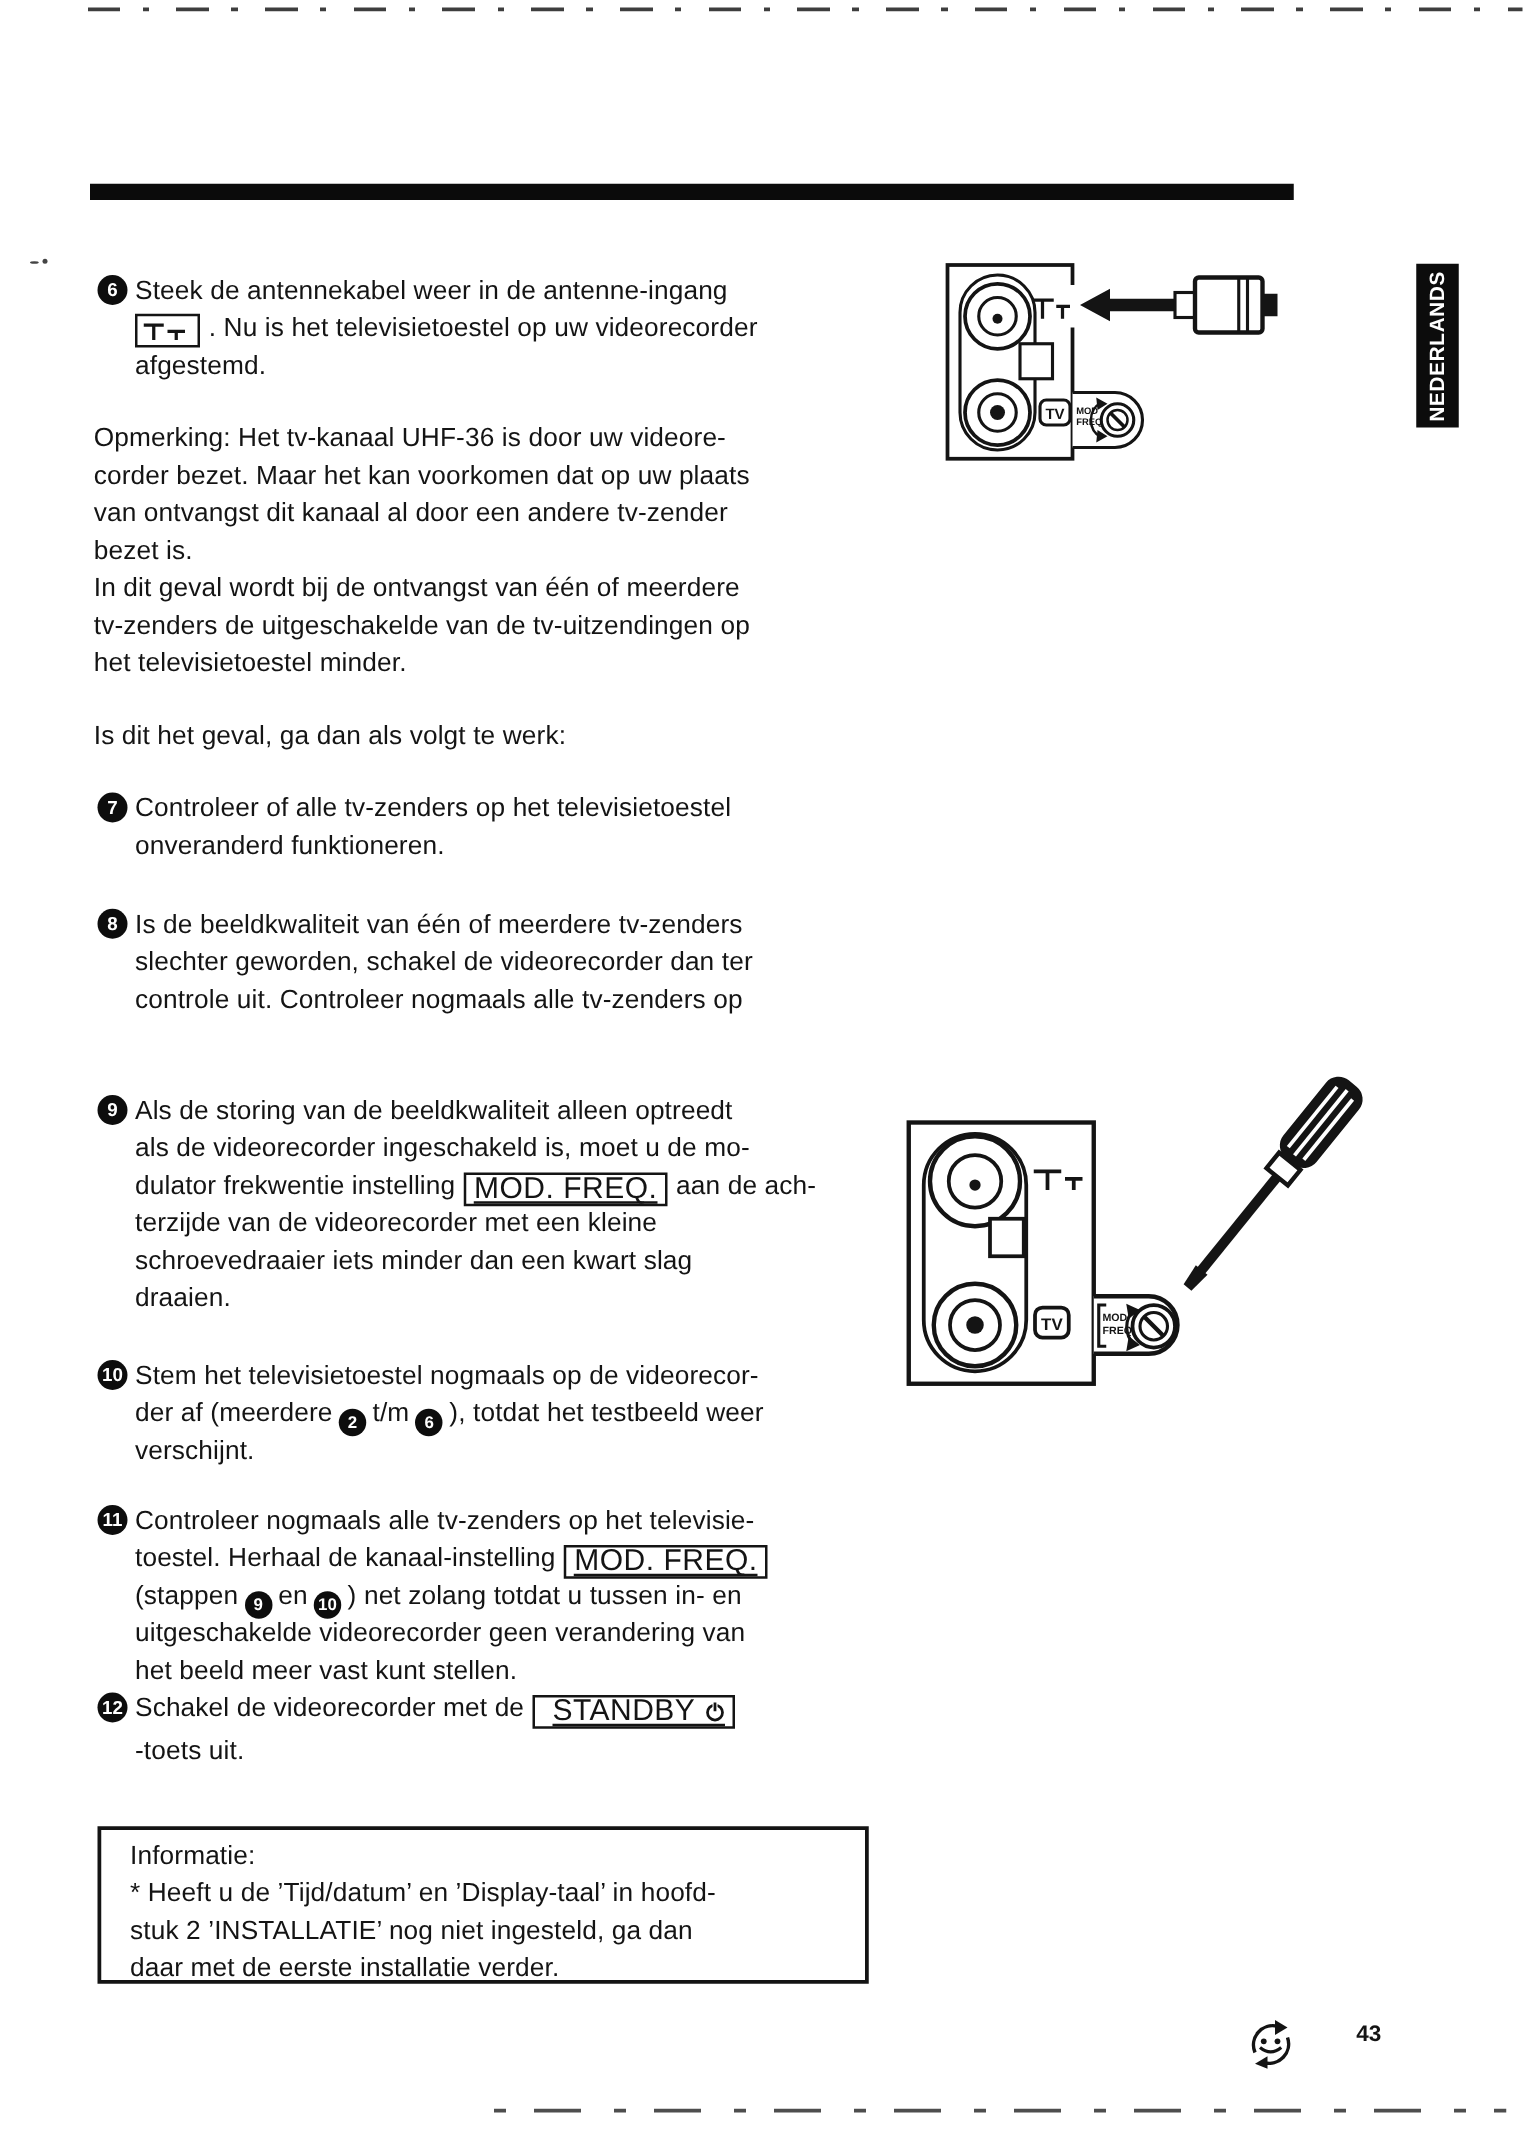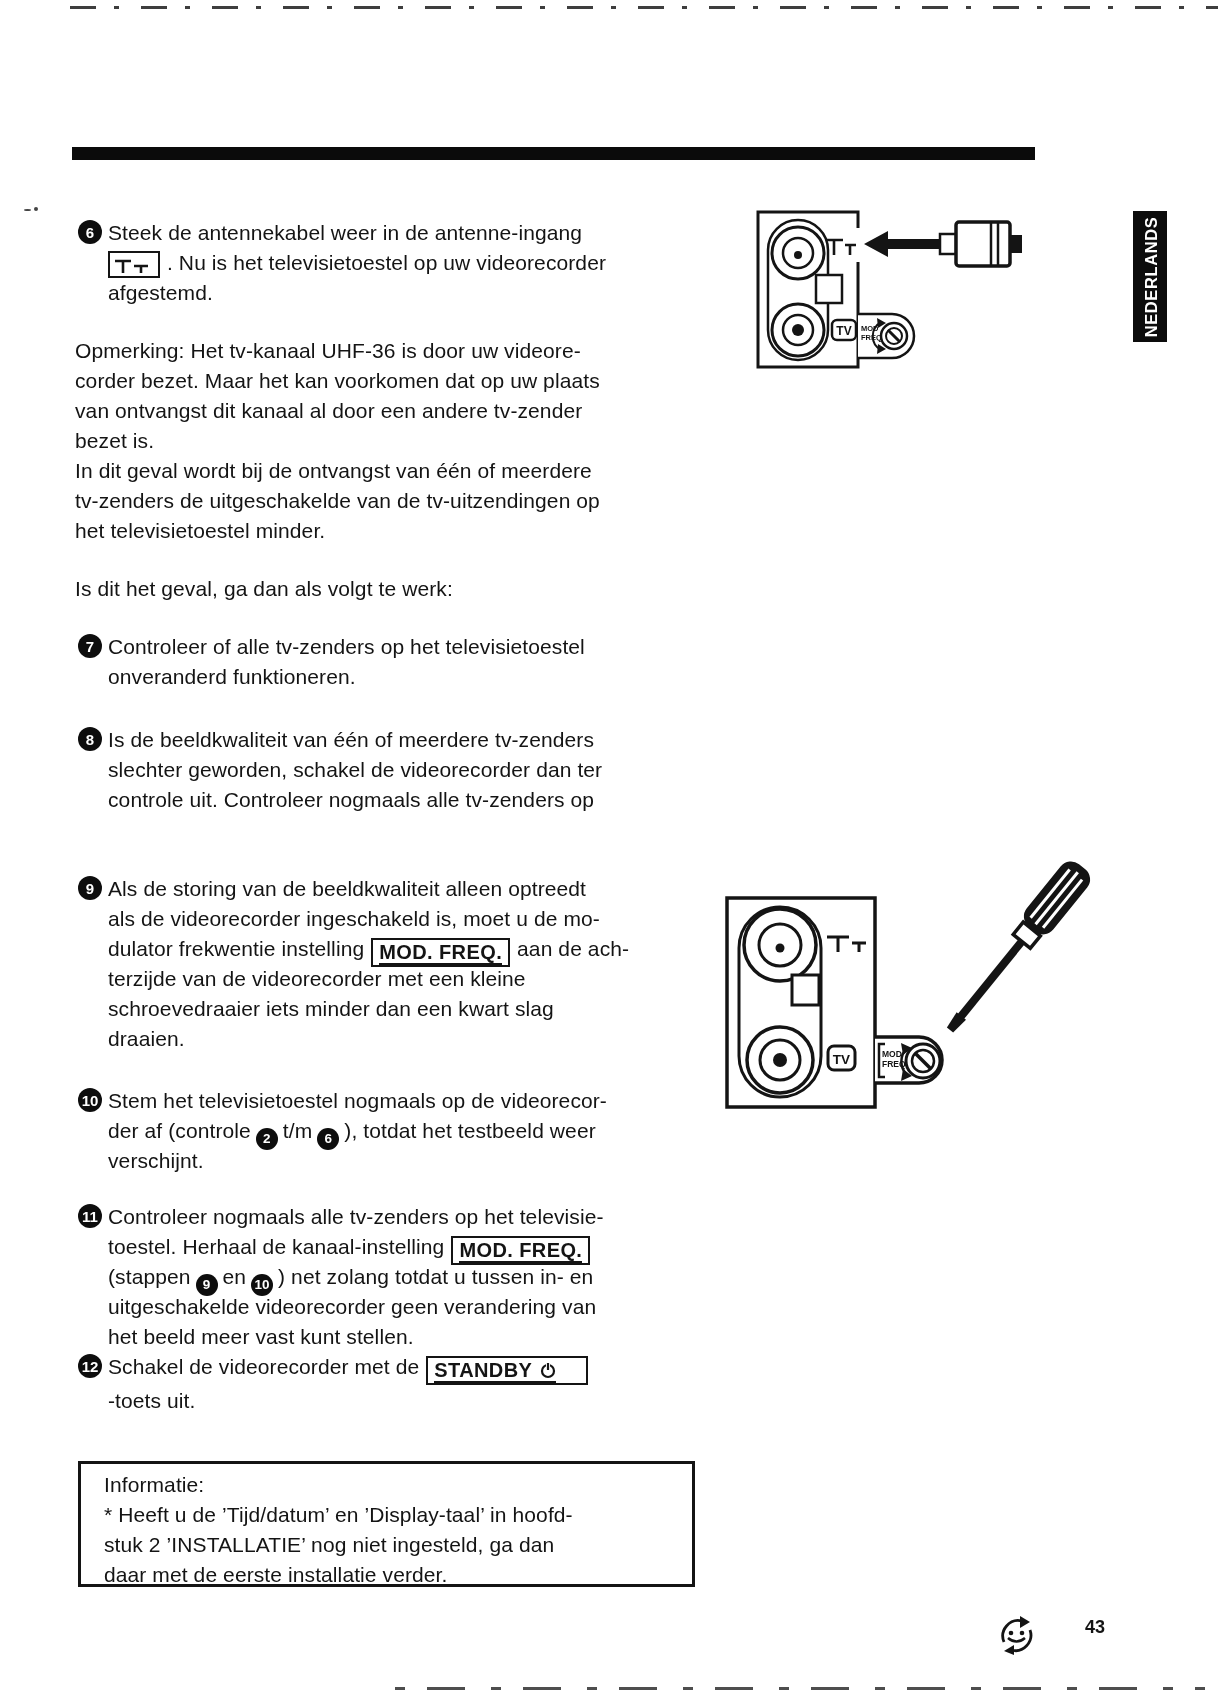--- a/index.html
+++ b/index.html
@@ -62,25 +62,25 @@
   }
 
   .keylabel {
     display:inline-block;
     border:2.5px solid #141414;
     padding:0 6px; margin:0 7px;
     line-height:23px; vertical-align:-3px;
     background:#fff;
   }
   .keylabel .kl-text {
-    font-weight:bold; font-size:20px; letter-spacing:0.4px;
+    font-weight:normal; font-size:24px; letter-spacing:0.4px;
     border-bottom:2.5px solid #141414;
     display:inline-block; line-height:21px;
   }
-  .keylabel.wide { min-width:146px; text-align:left; }
+  .keylabel.wide { min-width:146px; text-align:right; }
   .power-svg { vertical-align:-2px; margin-left:8px; }
 
   .ant-box {
     display:inline-block; width:48px; height:23px;
     border:2.5px solid #141414; vertical-align:-5px; margin-right:7px;
     background:#fff;
   }
 
   .info-box {
     left:78px; top:1461px; width:588px; height:114px;
@@ -163,21 +163,21 @@
     <div class="ln">schroevedraaier iets minder dan een kwart slag</div>
     <div class="ln">draaien.</div>
   </div>
 </div>
 
 <div class="step" style="top:1086px">
   <span class="stepnum">10</span>
   <div class="lines">
     <div class="ln">Stem het televisietoestel nogmaals op de videorecor-</div>
     <div class="ln">
-      <span>der af (controle</span><span class="refnum">2</span><span>t/m</span><span class="refnum">6</span><span>), totdat het testbeeld weer</span>
+      <span>der af (meerdere</span><span class="refnum">2</span><span>t/m</span><span class="refnum">6</span><span>), totdat het testbeeld weer</span>
     </div>
     <div class="ln">verschijnt.</div>
   </div>
 </div>
 
 <div class="step" style="top:1202px">
   <span class="stepnum">11</span>
   <div class="lines">
     <div class="ln">Controleer nogmaals alle tv-zenders op het televisie-</div>
     <div class="ln">

